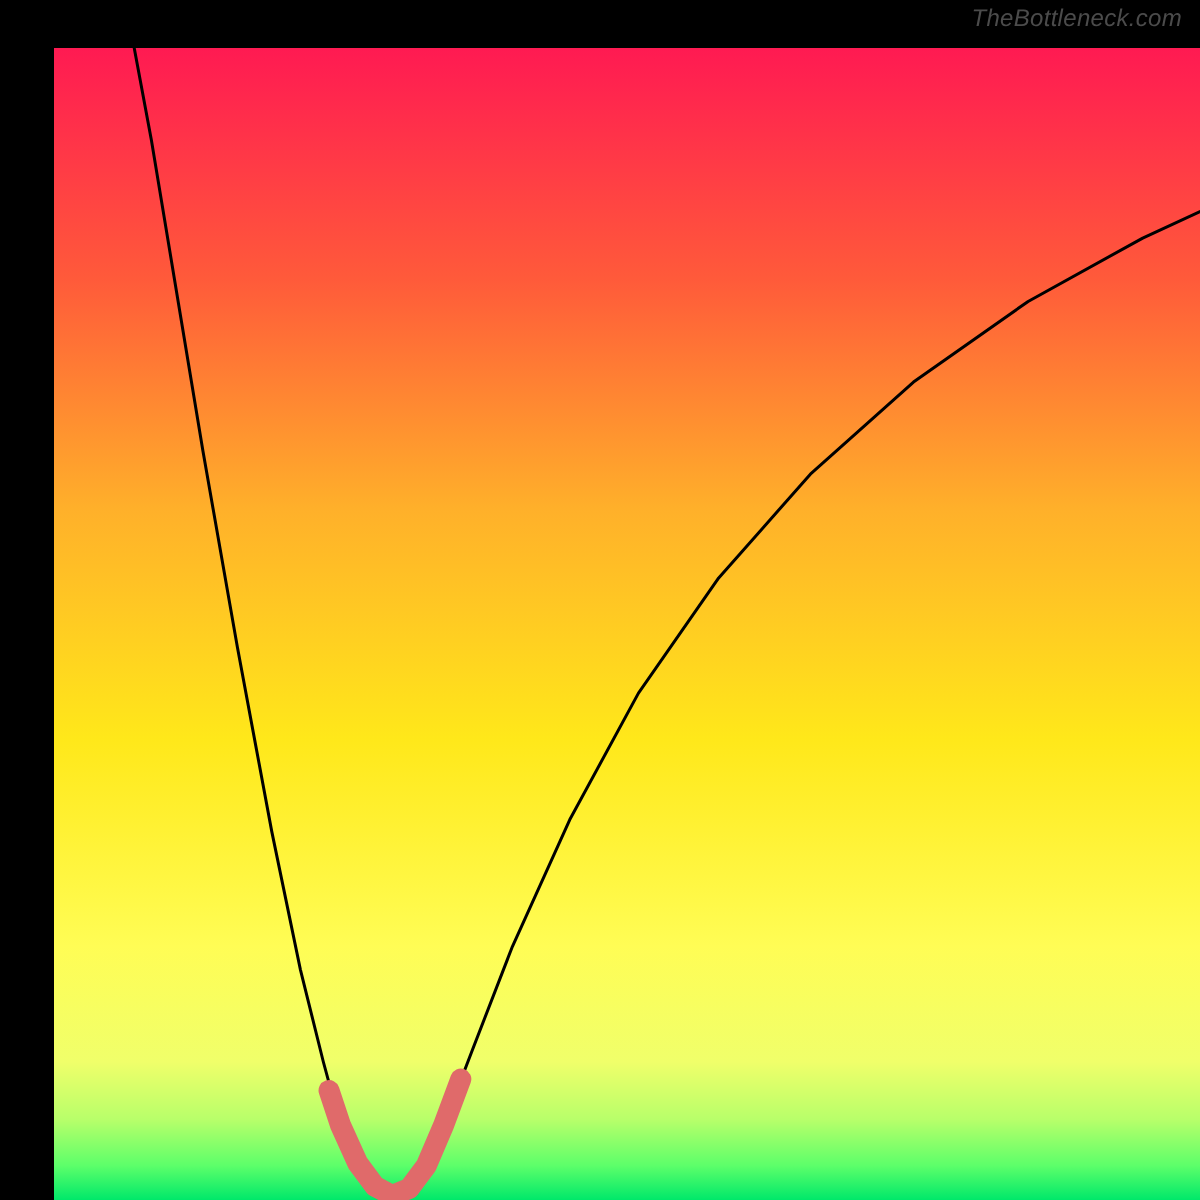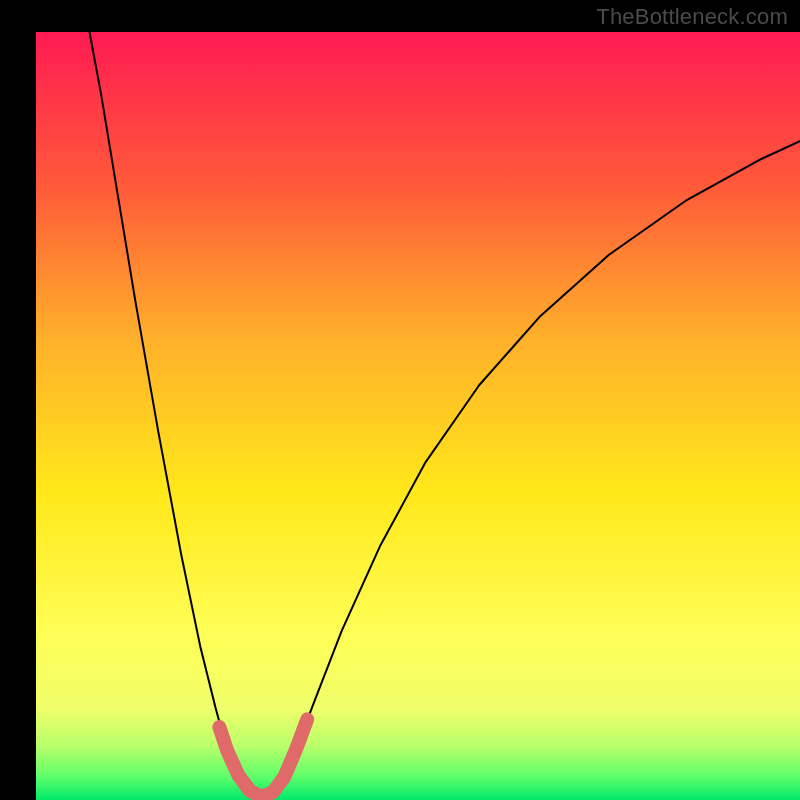--- a/index.html
+++ b/index.html
@@ -17,24 +17,25 @@
     top: 0;
     width: 800px;
     height: 800px;
     background: #000;
   }
   .watermark {
     position: absolute;
     top: 4px;
     right: 12px;
     color: #4b4b4b;
-    font-size: 22px;
+    font-size: 16px;
     font-weight: 500;
     letter-spacing: 0.2px;
     z-index: 20;
+    font-style: italic;
   }
   svg {
     position: absolute;
     left: 0;
     top: 0;
   }
 </style>
 </head>
 <body>
 

